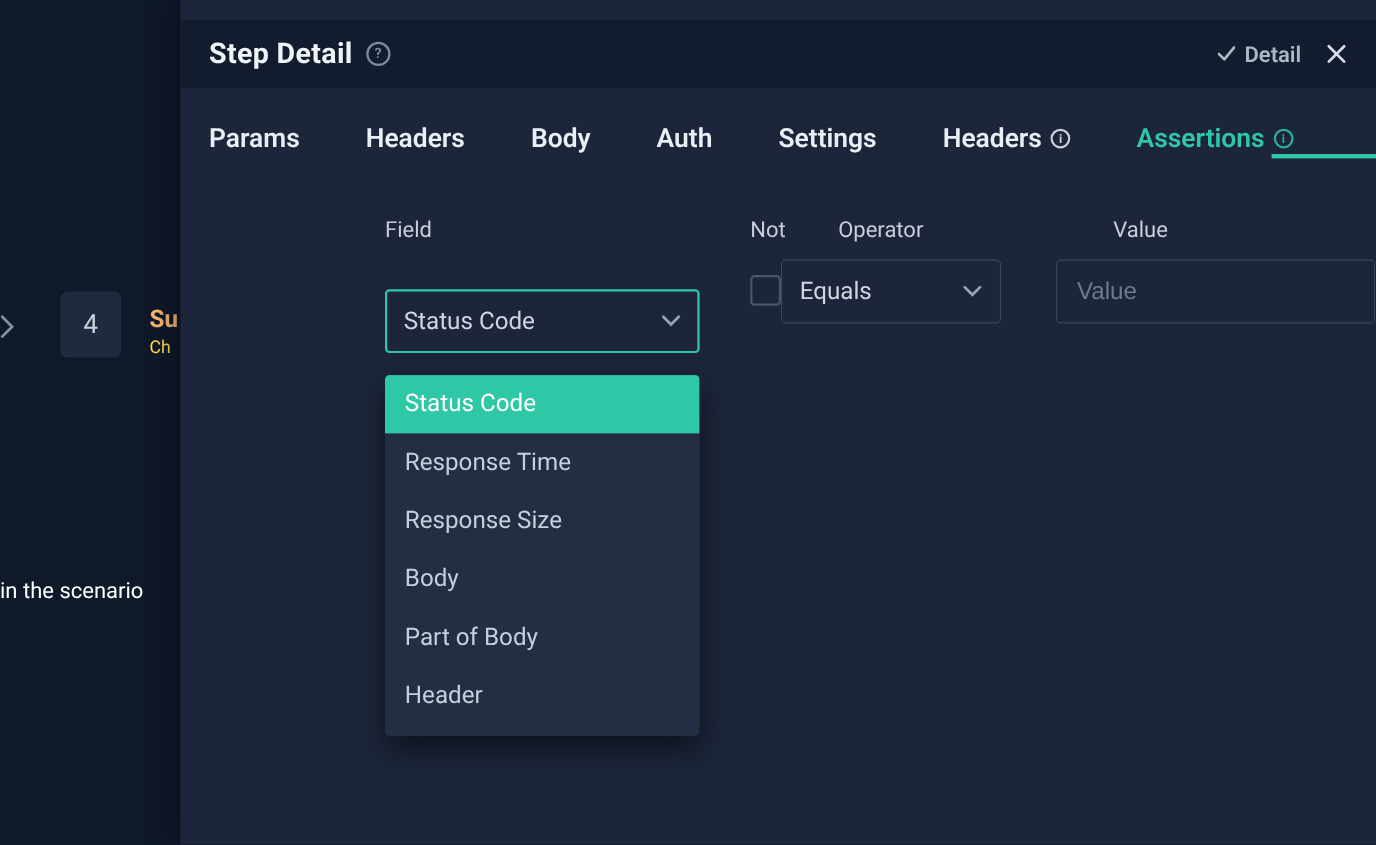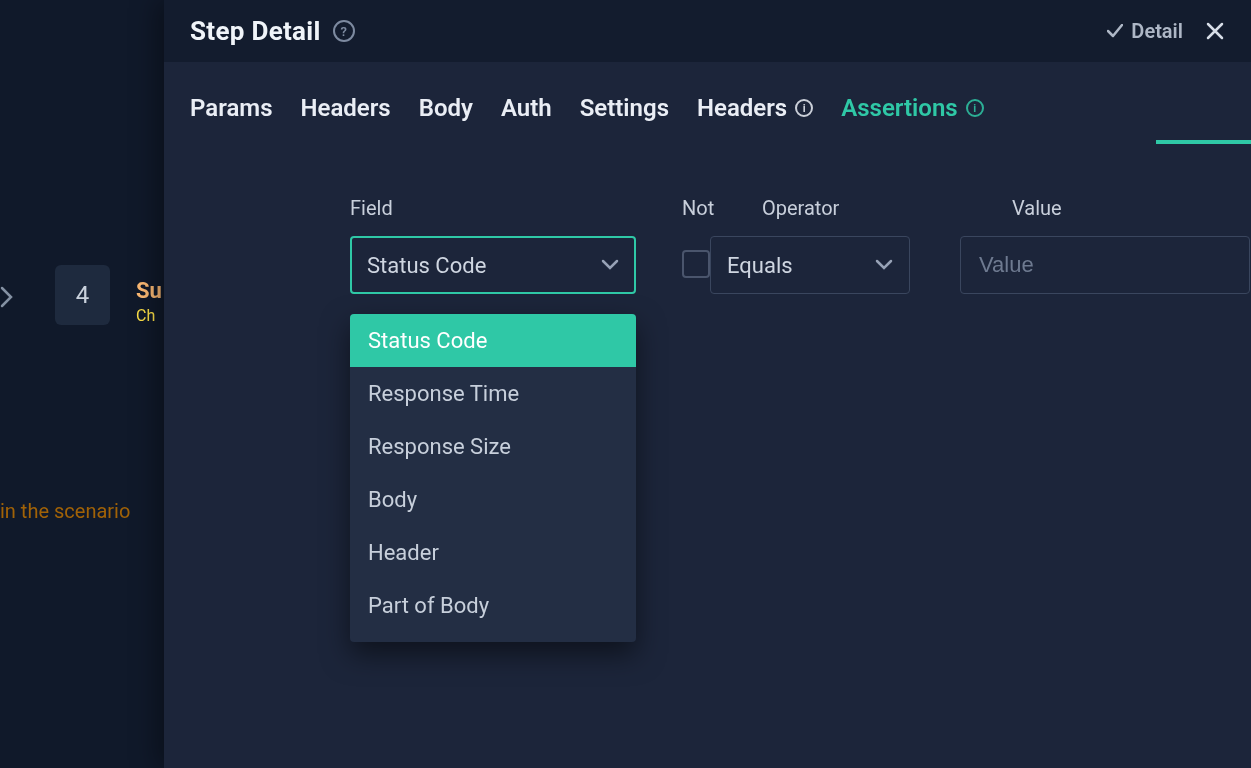--- a/index.html
+++ b/index.html
@@ -3,48 +3,48 @@
 <meta charset="utf-8">
 <style>
 * { box-sizing: border-box; margin: 0; padding: 0; }
 html, body { width: 1251px; height: 768px; overflow: hidden; font-family: -apple-system, BlinkMacSystemFont, "Segoe UI", Roboto, sans-serif; }
 body { background: #0f1824; color: #d4dae3; position: relative; }
 
 .bg-layer { position: absolute; inset: 0; background: #10192a; }
 .bg-step { position: absolute; left: 55px; top: 265px; width: 55px; height: 60px; background: #1e2a3e; border-radius: 6px; display: flex; align-items: center; justify-content: center; font-size: 24px; color: #c9d1dc; }
 .bg-step-text { position: absolute; left: 136px; top: 278px; color: #fdba74; font-size: 22px; font-weight: 700; }
 .bg-step-sub { position: absolute; left: 136px; top: 306px; color: #fde047; font-size: 16px; }
-.bg-scenario { position: absolute; left: 0; top: 499px; color: #a16207; font-size: 20px; }
+.bg-scenario { position: absolute; left: 0; top: 525px; color: #ffffff; font-size: 20px; }
 .bg-chev { position: absolute; left: 0; top: 286px; color: #8491a3; }
 
 .panel { position: absolute; left: 164px; top: 0; right: 0; bottom: 0; background: #1c253a; box-shadow: -8px 0 24px rgba(0,0,0,.35); }
 
-.panel-header { height: 62px; background: #131c2e; display: flex; align-items: center; padding: 0 26px; }
+.panel-header { height: 62px; background: #131c2e; display: flex; align-items: center; padding: 0 26px; margin-top: 18px; }
 .panel-title { color: #f0f4f9; font-size: 26px; font-weight: 700; letter-spacing: .3px; }
 .title-help { margin-left: 12px; width: 22px; height: 22px; border: 2px solid #7d8aa0; border-radius: 50%; display: inline-flex; align-items: center; justify-content: center; color: #7d8aa0; font-size: 13px; font-weight: 600; }
 .panel-header-right { margin-left: auto; display: flex; align-items: center; gap: 22px; }
 .saved { color: #aeb7c6; font-size: 20px; font-weight: 600; display: flex; align-items: center; gap: 8px; }
 .close-x { color: #d7dde7; cursor: pointer; }
 
-.tabs { display: flex; gap: 28px; padding: 32px 26px 0 26px; }
+.tabs { display: flex; gap: 60px; padding: 32px 26px 0 26px; }
 .tab { color: #eaeef5; font-size: 24px; font-weight: 600; padding-bottom: 18px; cursor: pointer; display: flex; align-items: center; gap: 8px; }
 .tab.active { color: #2fc8a6; }
 .tab-underline { position: absolute; left: 992px; top: 140px; width: 208px; height: 4px; background: #2fc8a6; }
 .tab-info { width: 18px; height: 18px; border: 2px solid currentColor; border-radius: 50%; display: inline-flex; align-items: center; justify-content: center; font-size: 11px; font-weight: 700; opacity: .85; }
 
 .form-row { position: absolute; left: 186px; top: 196px; right: 26px; }
 .labels { display: flex; }
 .lbl { color: #c8cfdb; font-size: 20px; }
 .lbl-field { width: 332px; }
 .lbl-not { width: 80px; }
 .lbl-op { width: 250px; }
 .lbl-val { }
 
 .controls { display: flex; margin-top: 16px; align-items: flex-start; }
-.select-wrap { position: relative; }
+.select-wrap { position: relative; margin-top: 27px; }
 .select-box { height: 58px; border: 1px solid #3a465e; background: #1c253a; border-radius: 4px; display: flex; align-items: center; padding: 0 16px; font-size: 22px; color: #cfd6e1; cursor: pointer; justify-content: space-between; }
 .select-box.focused { border: 2px solid #2fc8a6; padding: 0 15px; }
 .field-select { width: 286px; }
 .op-select { width: 200px; }
 .chev { color: #97a2b6; }
 
 .not-col { width: 80px; margin-left: 46px; display: flex; justify-content: flex-start; padding-top: 14px; }
 .checkbox { width: 28px; height: 28px; border: 2px solid #4a556c; border-radius: 4px; cursor: pointer; }
 
 .op-col { margin-left: 0; }
@@ -137,22 +137,22 @@
                 <path d="M2 2l7 7 7-7" stroke="#97a2b6" stroke-width="2.5" fill="none" stroke-linecap="round"></path>
               </svg>
           </span>
         </div>
 
         <div class="dropdown">
           <div class="dd-item sel">Status Code</div>
           <div class="dd-item">Response Time</div>
           <div class="dd-item">Response Size</div>
           <div class="dd-item">Body</div>
+          <div class="dd-item">Part of Body</div>
           <div class="dd-item">Header</div>
-          <div class="dd-item">Part of Body</div>
         </div>
       </div>
 
       <div class="not-col">
         <div class="checkbox"></div>
       </div>
 
       <div class="op-col">
         <div class="select-box op-select">
           <span>Equals</span>

